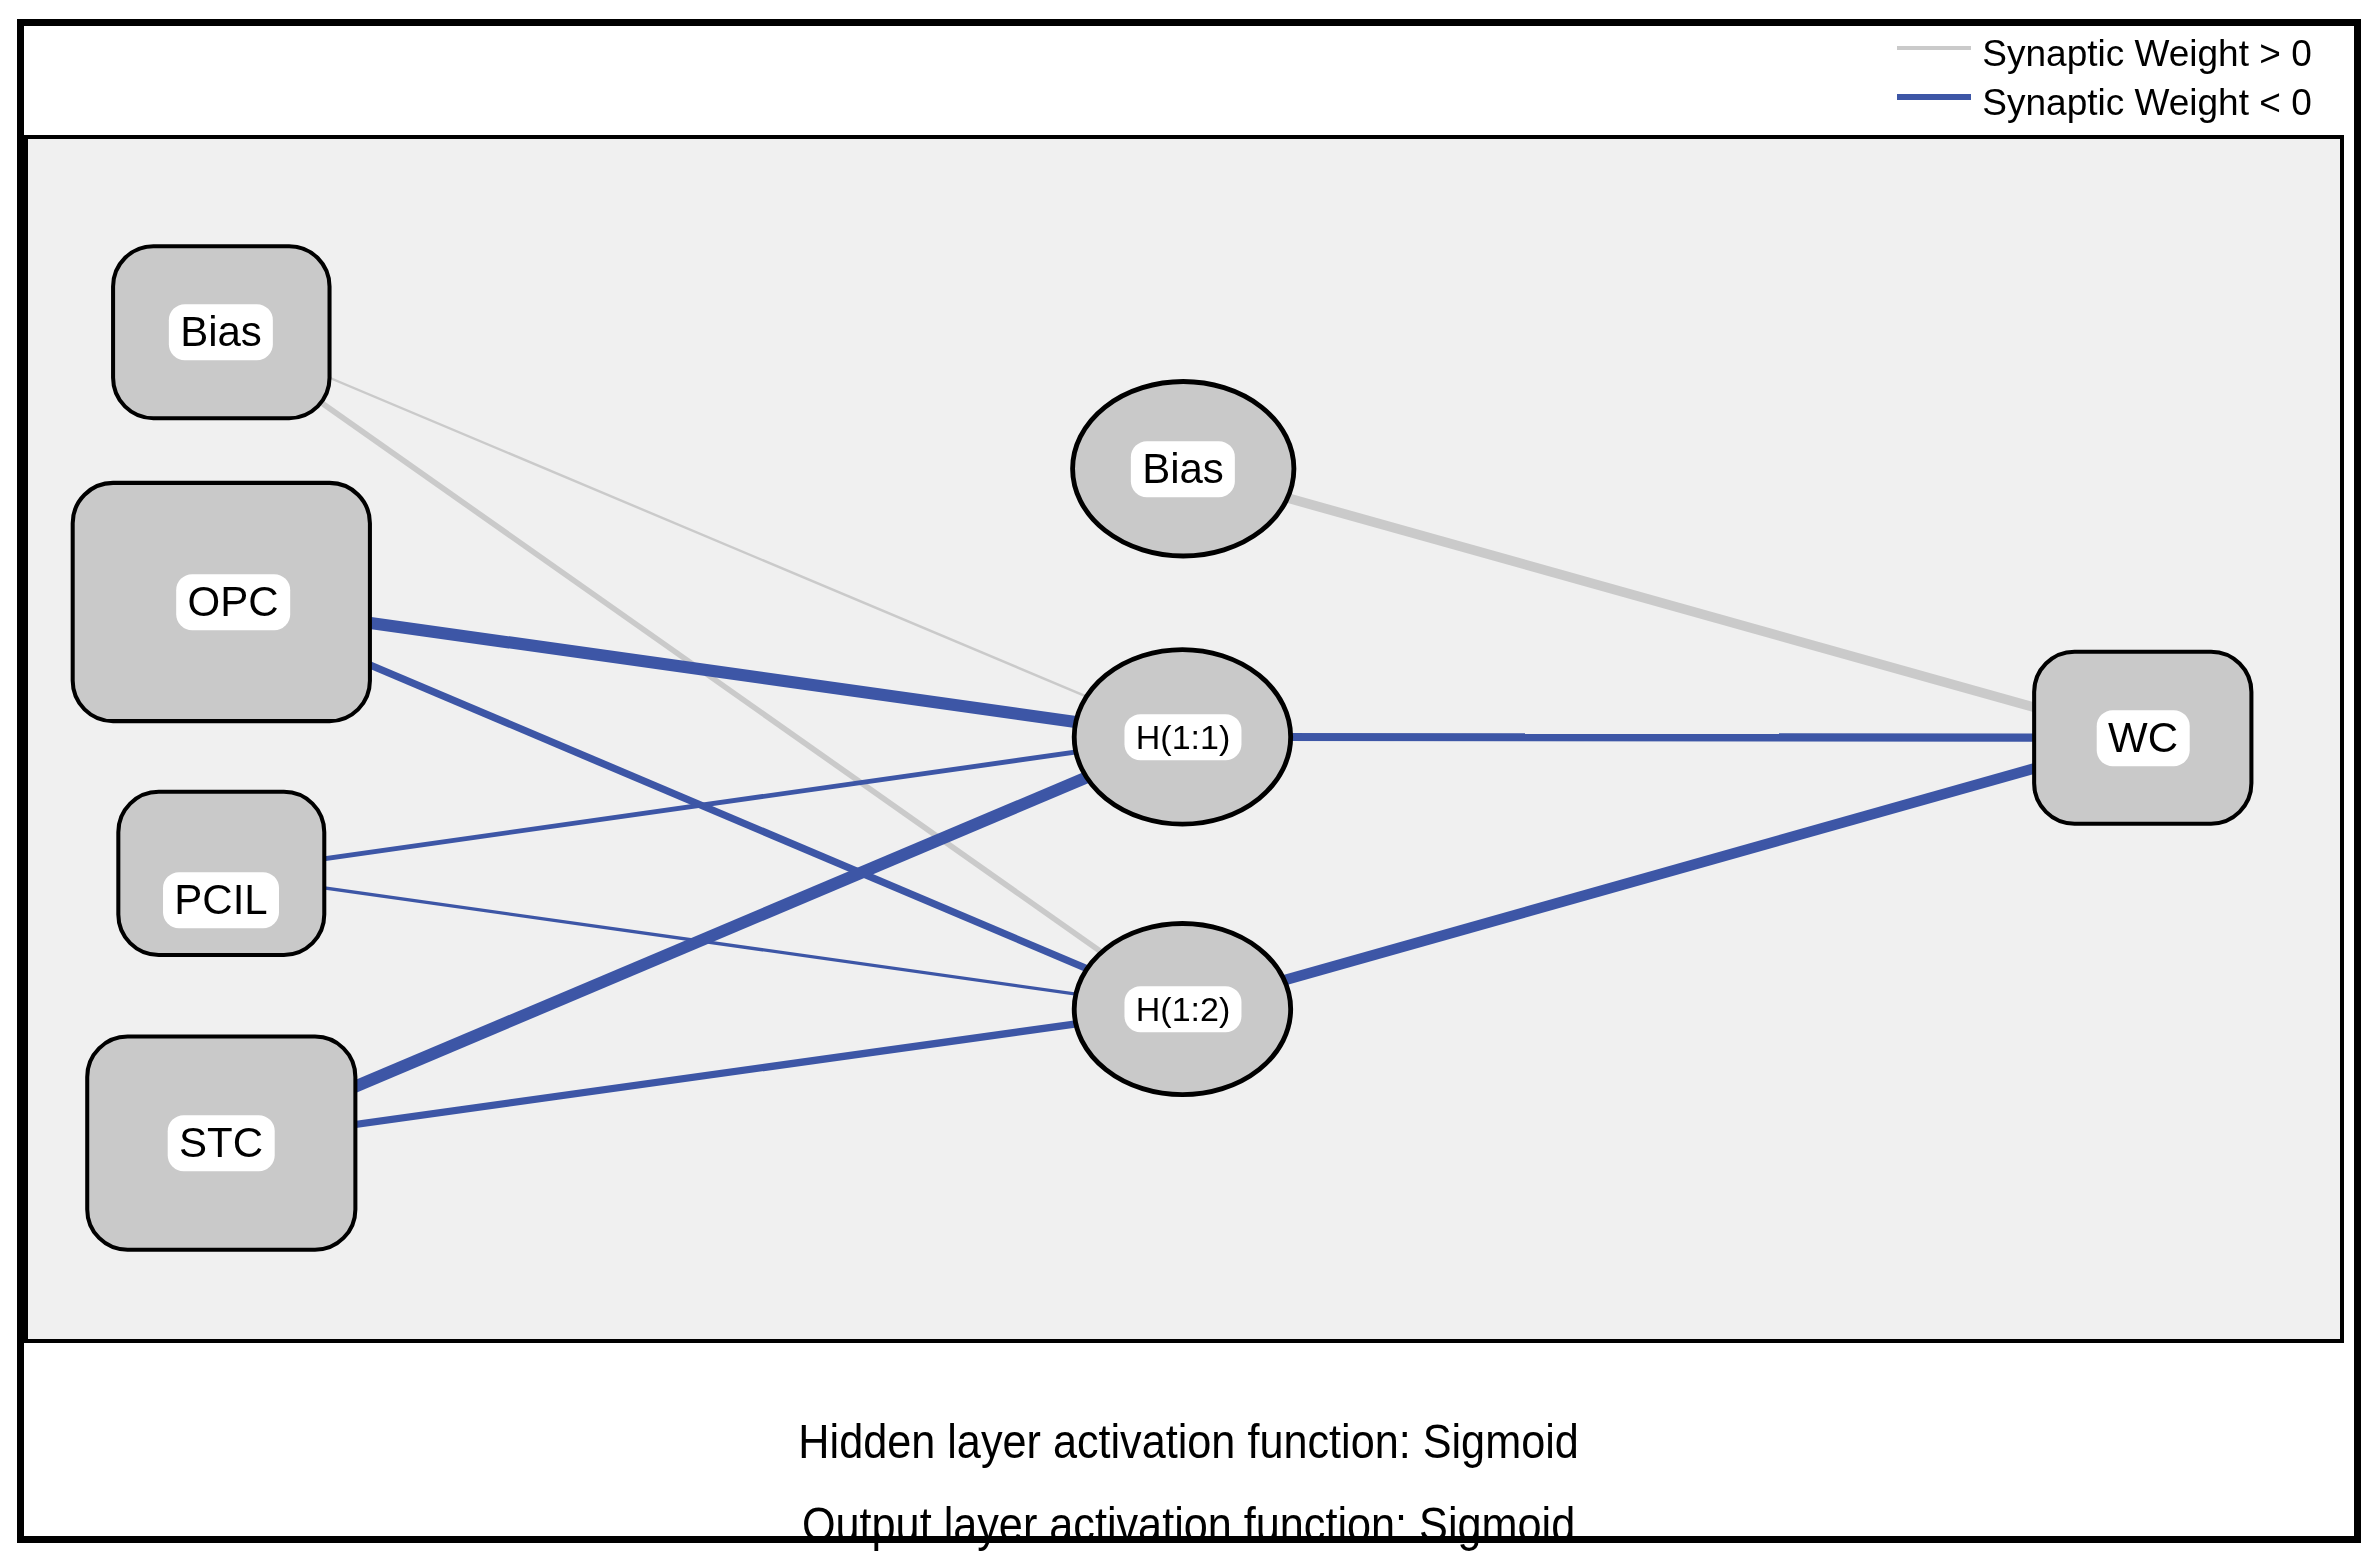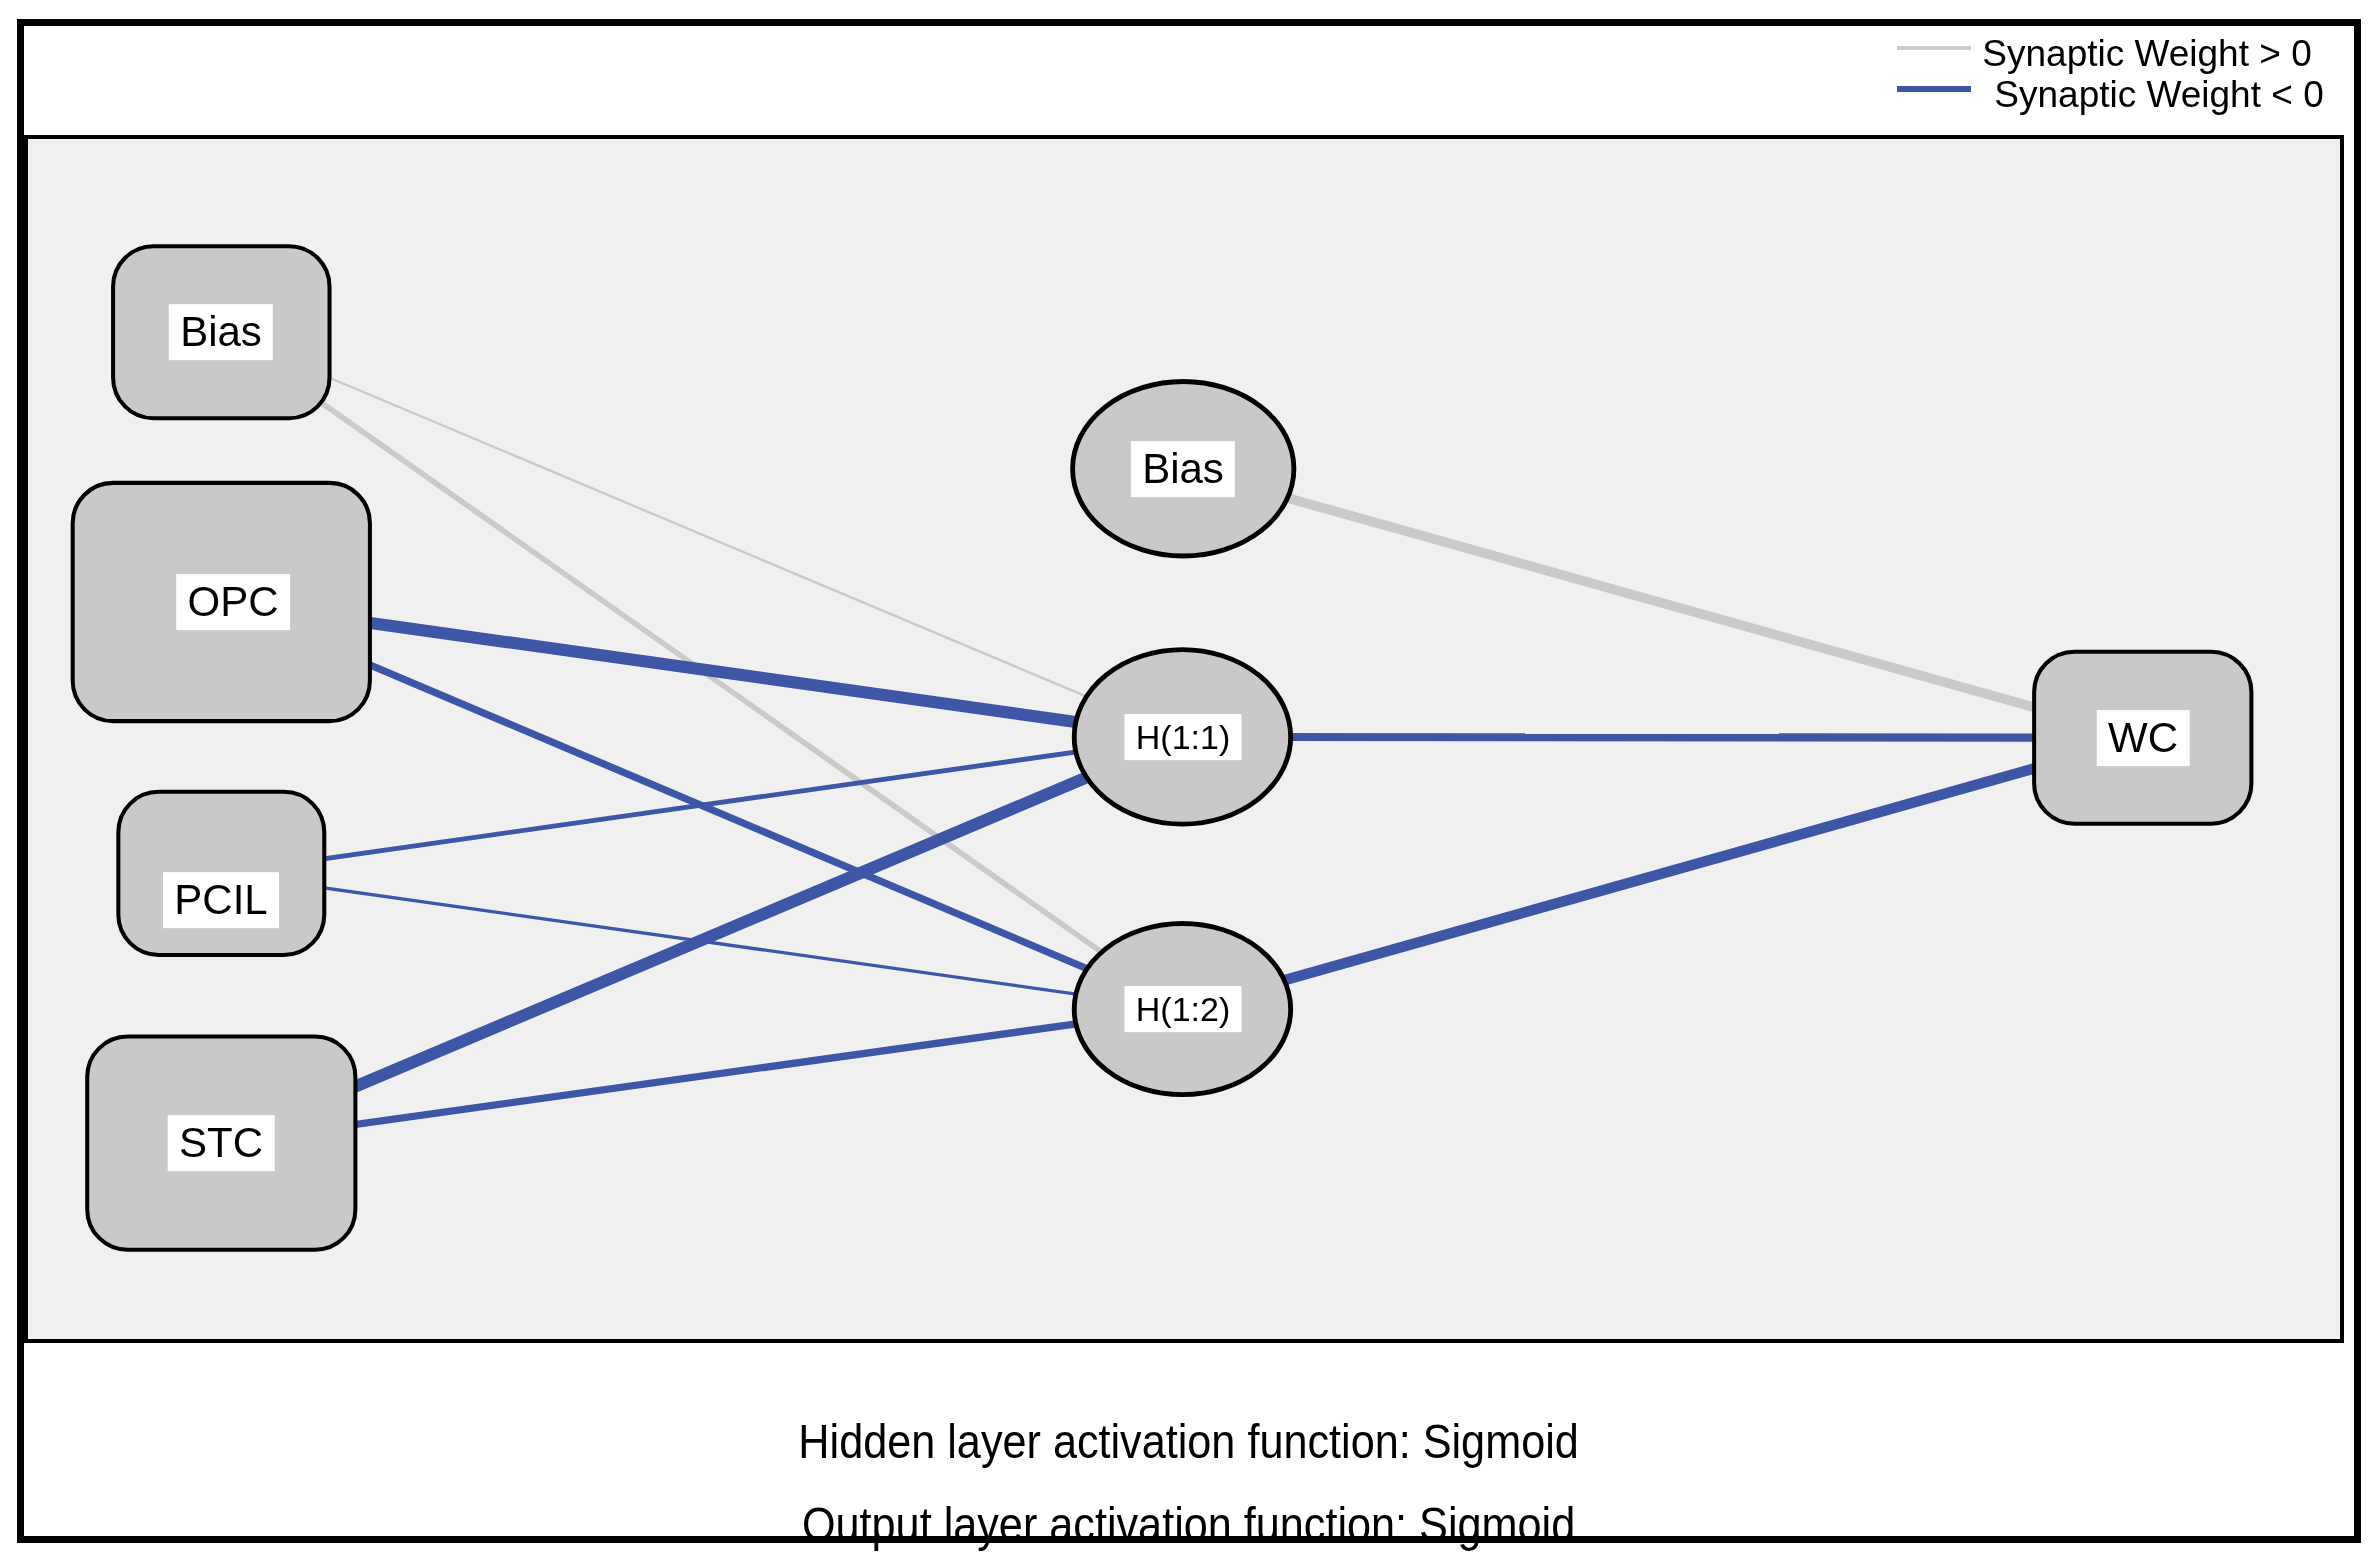--- a/index.html
+++ b/index.html
@@ -45,33 +45,34 @@
   }
   .node-label {
     position: absolute;
     transform: translate(-50%, -50%);
     background: #ffffff;
     color: #000;
     font-size: 42px;
     line-height: 1.25;
     padding: 1.6px 11.3px;
     white-space: nowrap;
+    border-radius: 16px;
   }
   .lbl-lg { font-size: 34px; text-align: right; }
   .legend-row {
     position: absolute;
     left: 1897px;
     width: 469px;
     height: 50px;
     display: flex;
     align-items: center;
     z-index: 4;
   }
   .legend-row.row-0 { top: 22.6px; }
-  .legend-row.row-1 { top: 64px; gap: 12px; }
+  .legend-row.row-1 { top: 72px; }
   .legend-line {
     display: inline-block;
     width: 74px;
     margin-right: 11.3px;
     flex: 0 0 auto;
   }
   .legend-line.sw-0 { height: 4px; }
   .legend-line.sw-1 { height: 5.7px; }
   .legend-label {
     font-size: 37px;

